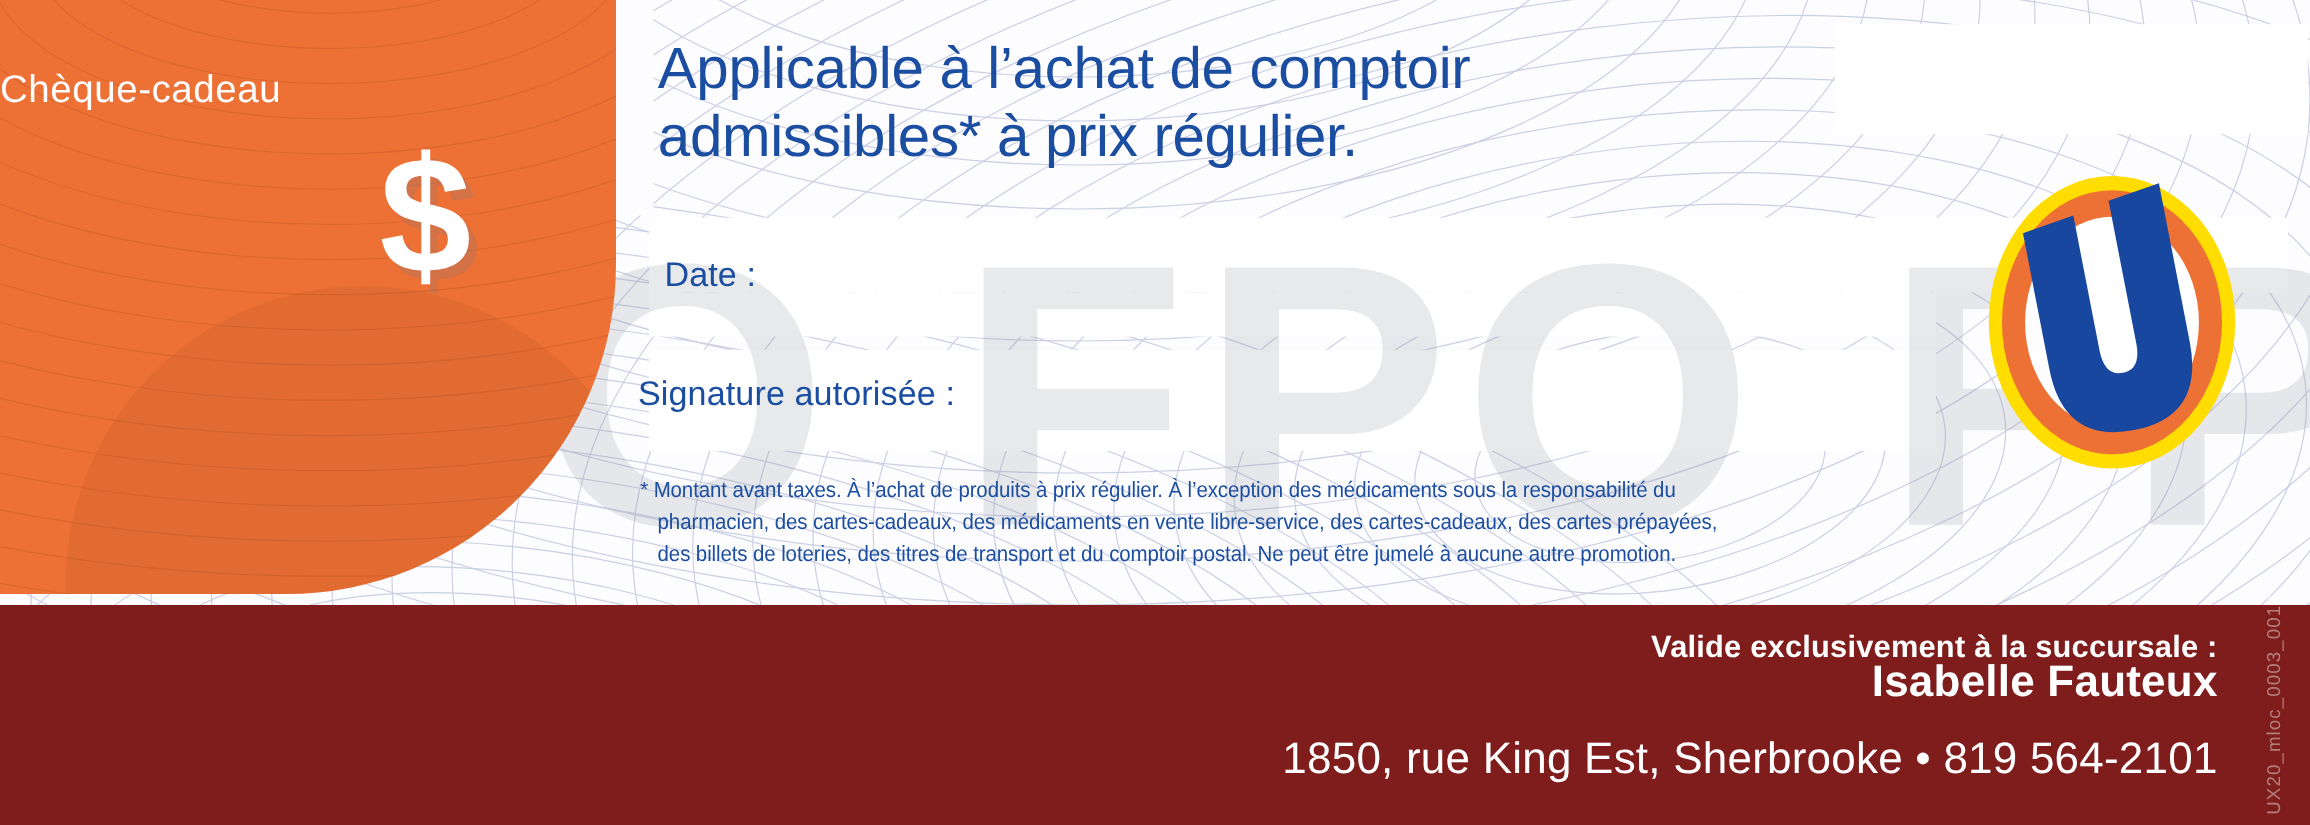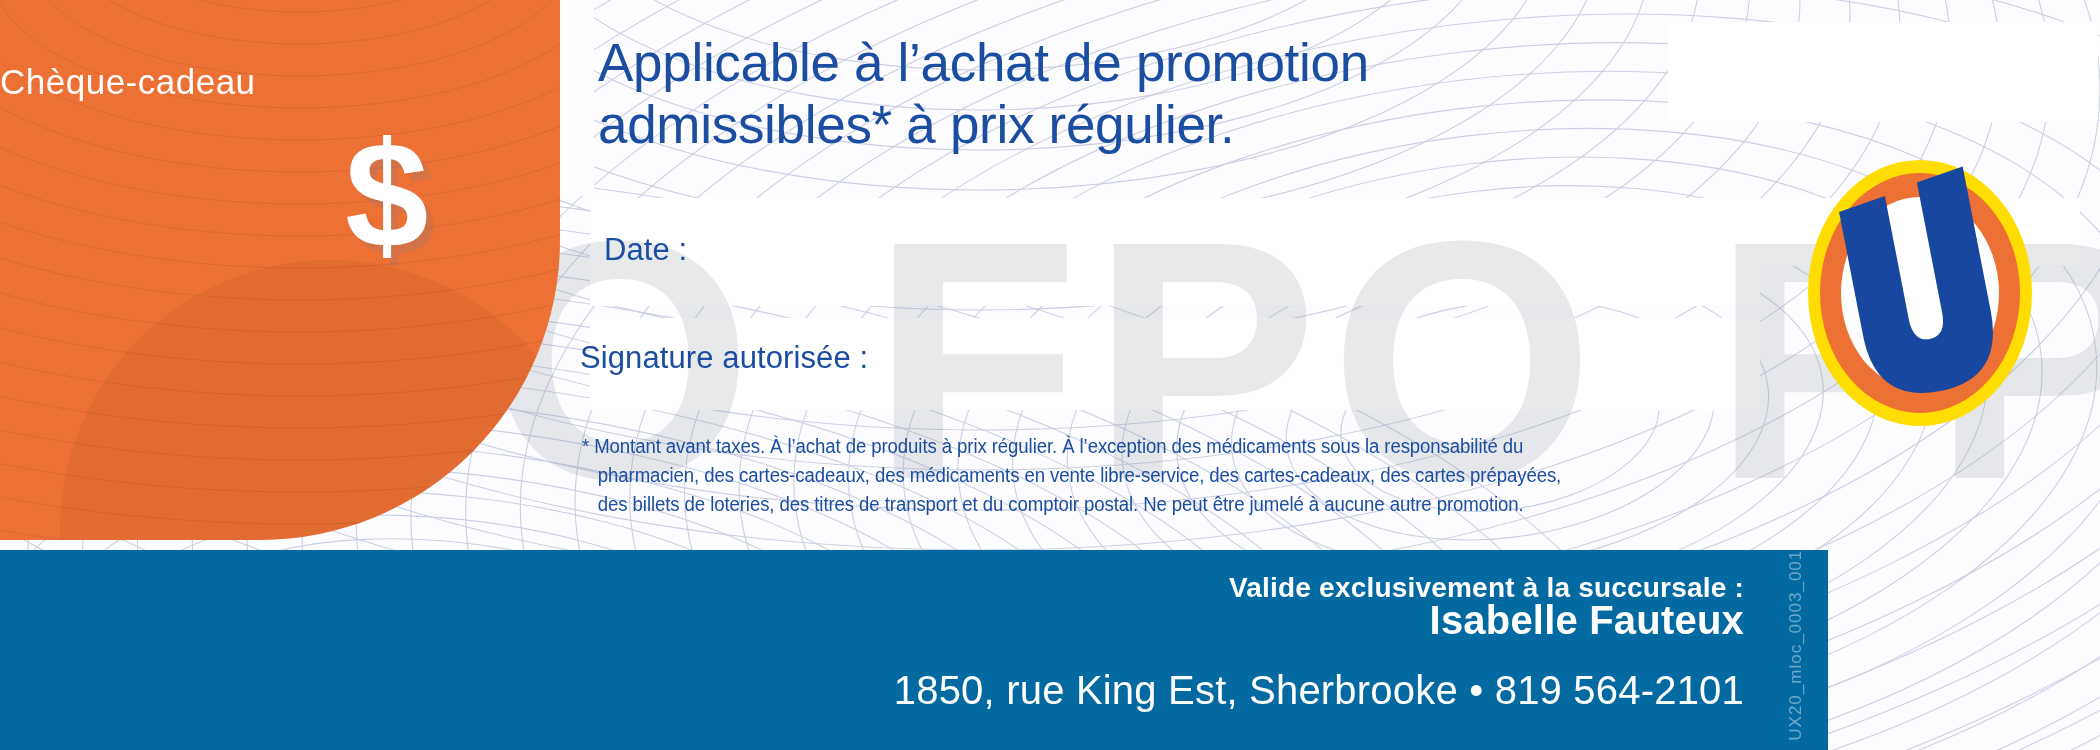--- a/index.html
+++ b/index.html
@@ -142,22 +142,22 @@
   .logo-wrap {
     position:absolute;
     left:1806px; top:158px;
     width:228px; height:270px;
   }
 
   
   .footer-bar {
     position:absolute;
     left:0; bottom:0;
-    width:1828px; height:200px;
-    background:#0369a1;
+    width:2100px; height:200px;
+    background:#7f1d1d;
   }
   .footer-line {
     position:absolute;
     right:84px;
     color:#ffffff;
     text-align:right;
     white-space:nowrap;
   }
   .footer-succ {
     top:22px;
@@ -320,21 +320,21 @@
         <ellipse cx="300" cy="184" rx="1030" ry="500"></ellipse>
         <ellipse cx="300" cy="196" rx="1070" ry="520"></ellipse>
       </g>
     </svg>
     <div class="cheque-label">Chèque-cadeau</div>
     <div class="dollar-shadow">$</div>
     <div class="dollar-sign">$</div>
   </div>
 
   <div class="headline">
-    <div>Applicable à l’achat de promotion</div>
+    <div>Applicable à l’achat de comptoir</div>
     <div>admissibles* à prix régulier.</div>
   </div>
 
   <div class="field-label field-date">Date :</div>
   <div class="field-label field-signature">Signature autorisée :</div>
 
   <div class="footnote">
     <span class="fn-line">* Montant avant taxes. À l’achat de produits à prix régulier. À l’exception des médicaments sous la responsabilité du</span>
     <span class="fn-line indent">pharmacien, des cartes-cadeaux, des médicaments en vente libre-service, des cartes-cadeaux, des cartes prépayées,</span>
     <span class="fn-line indent">des billets de loteries, des titres de transport et du comptoir postal. Ne peut être jumelé à aucune autre promotion.</span>

